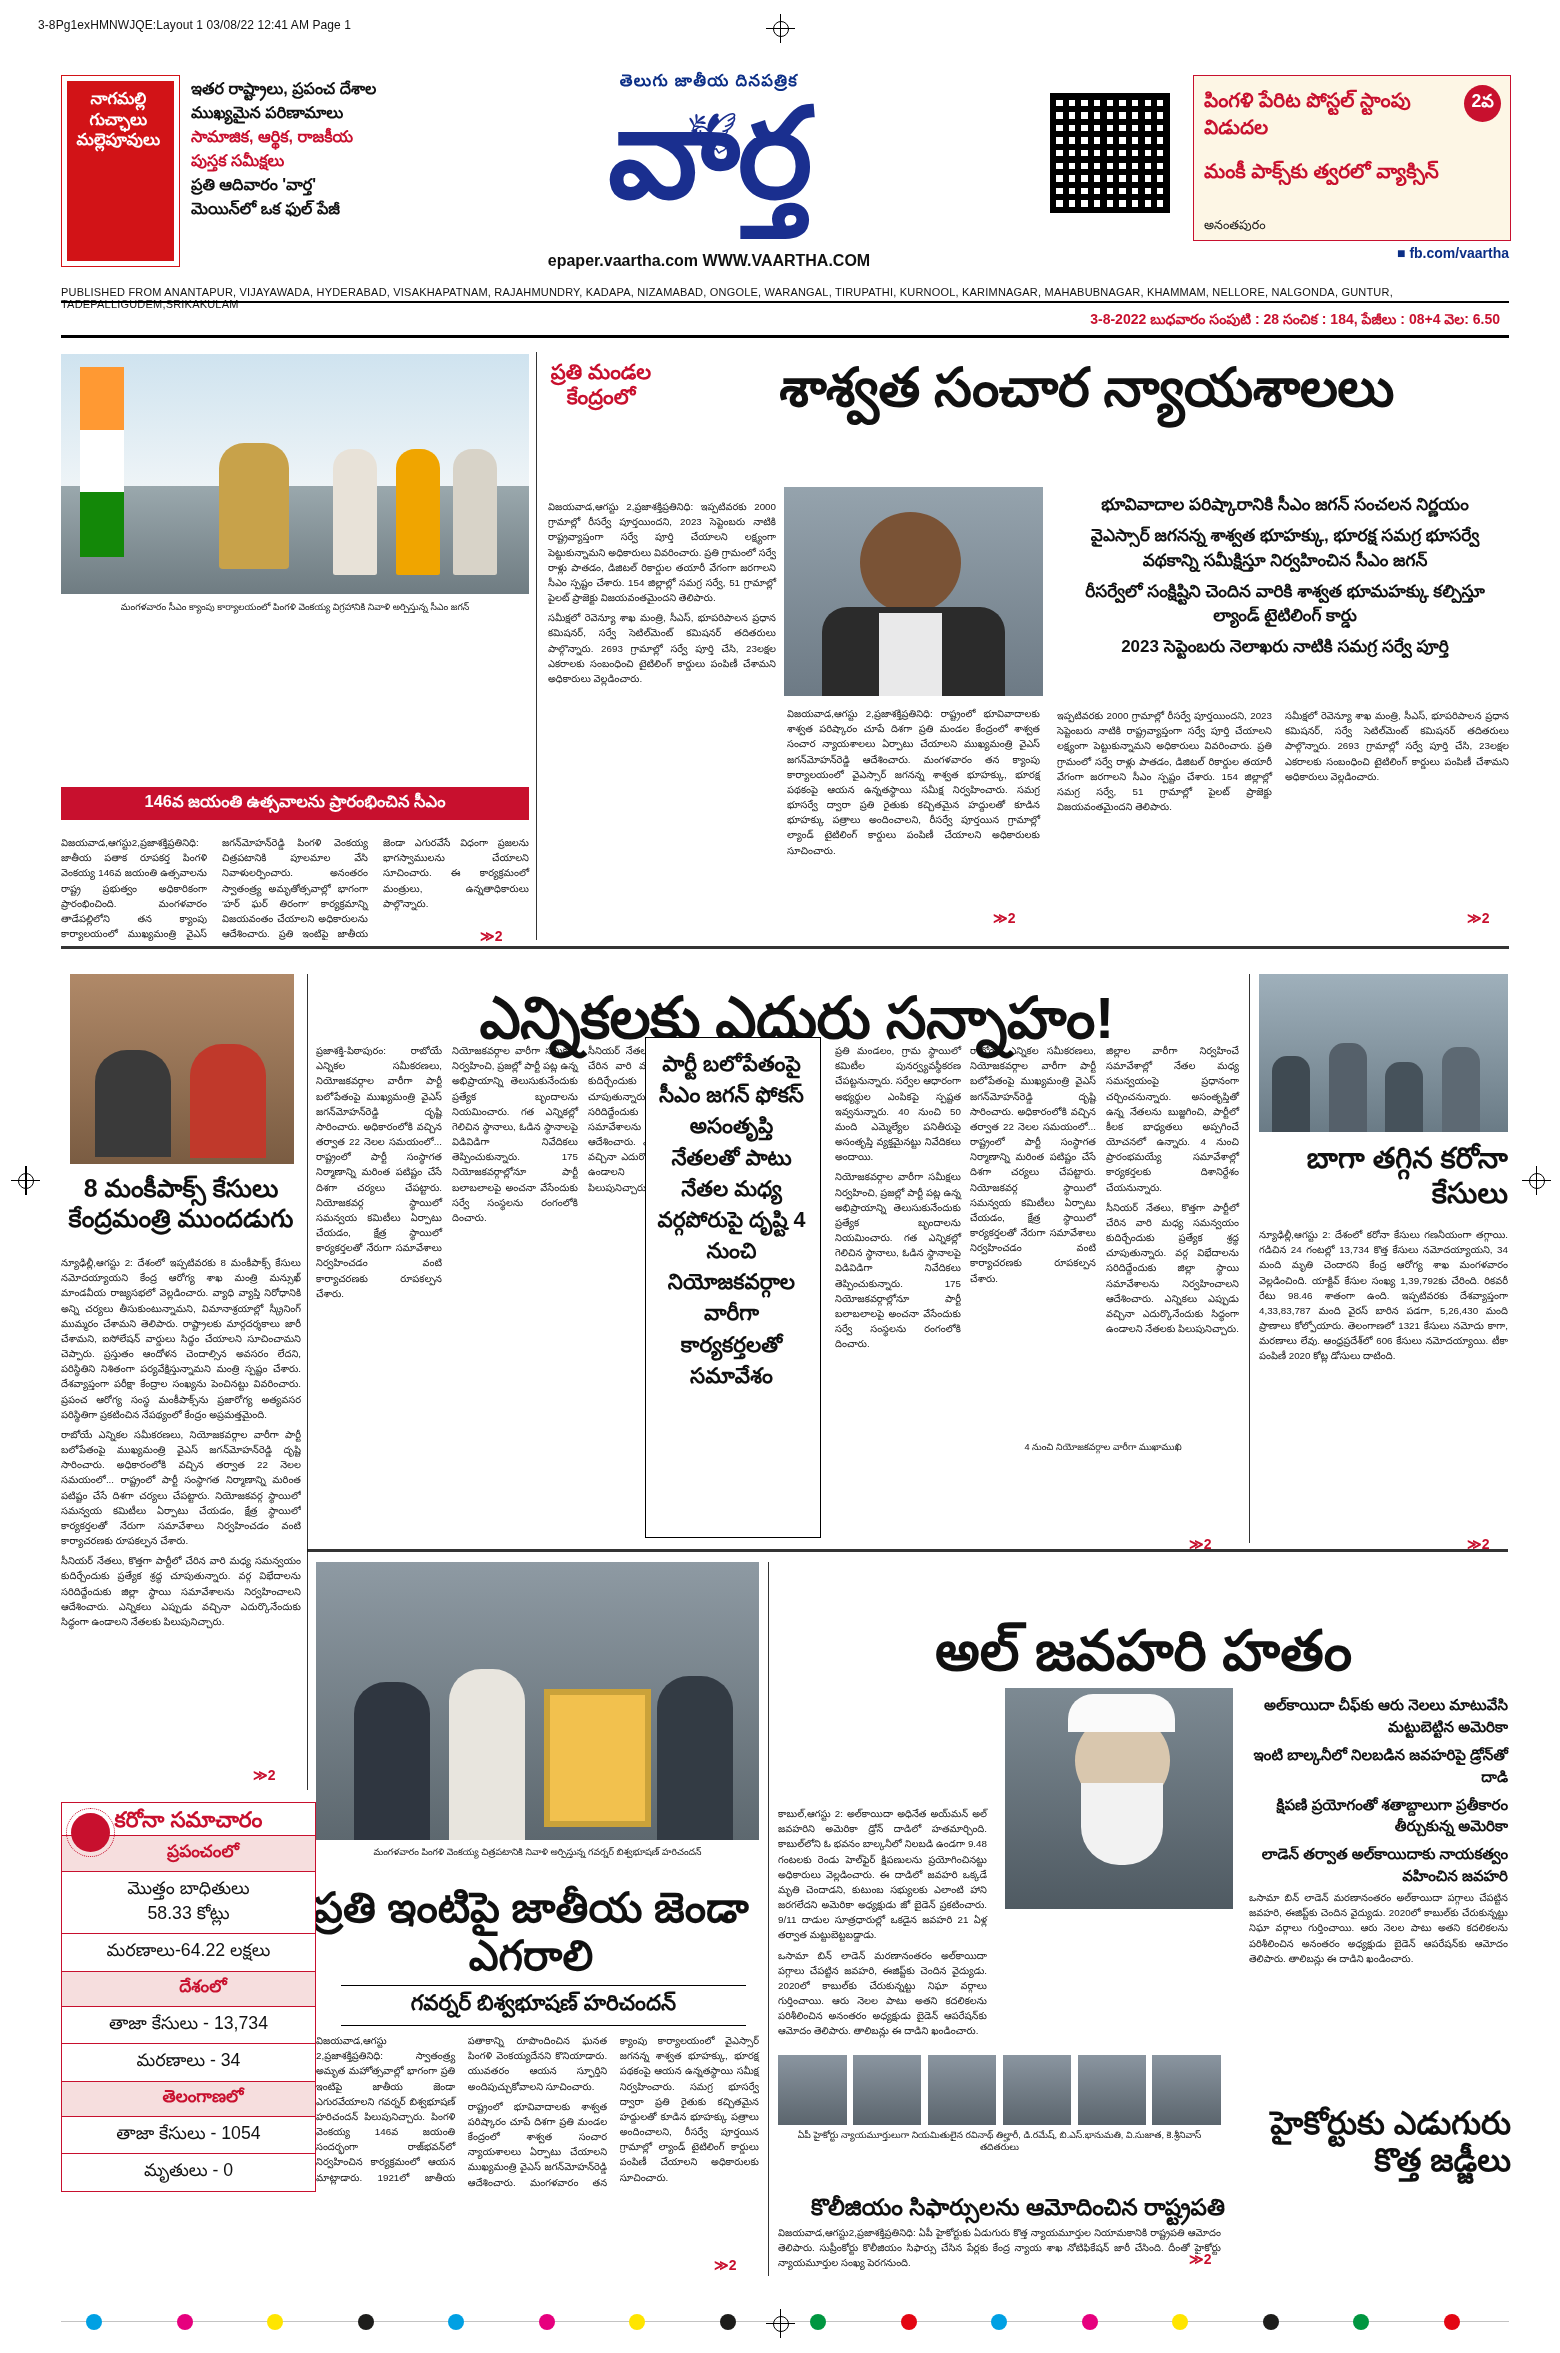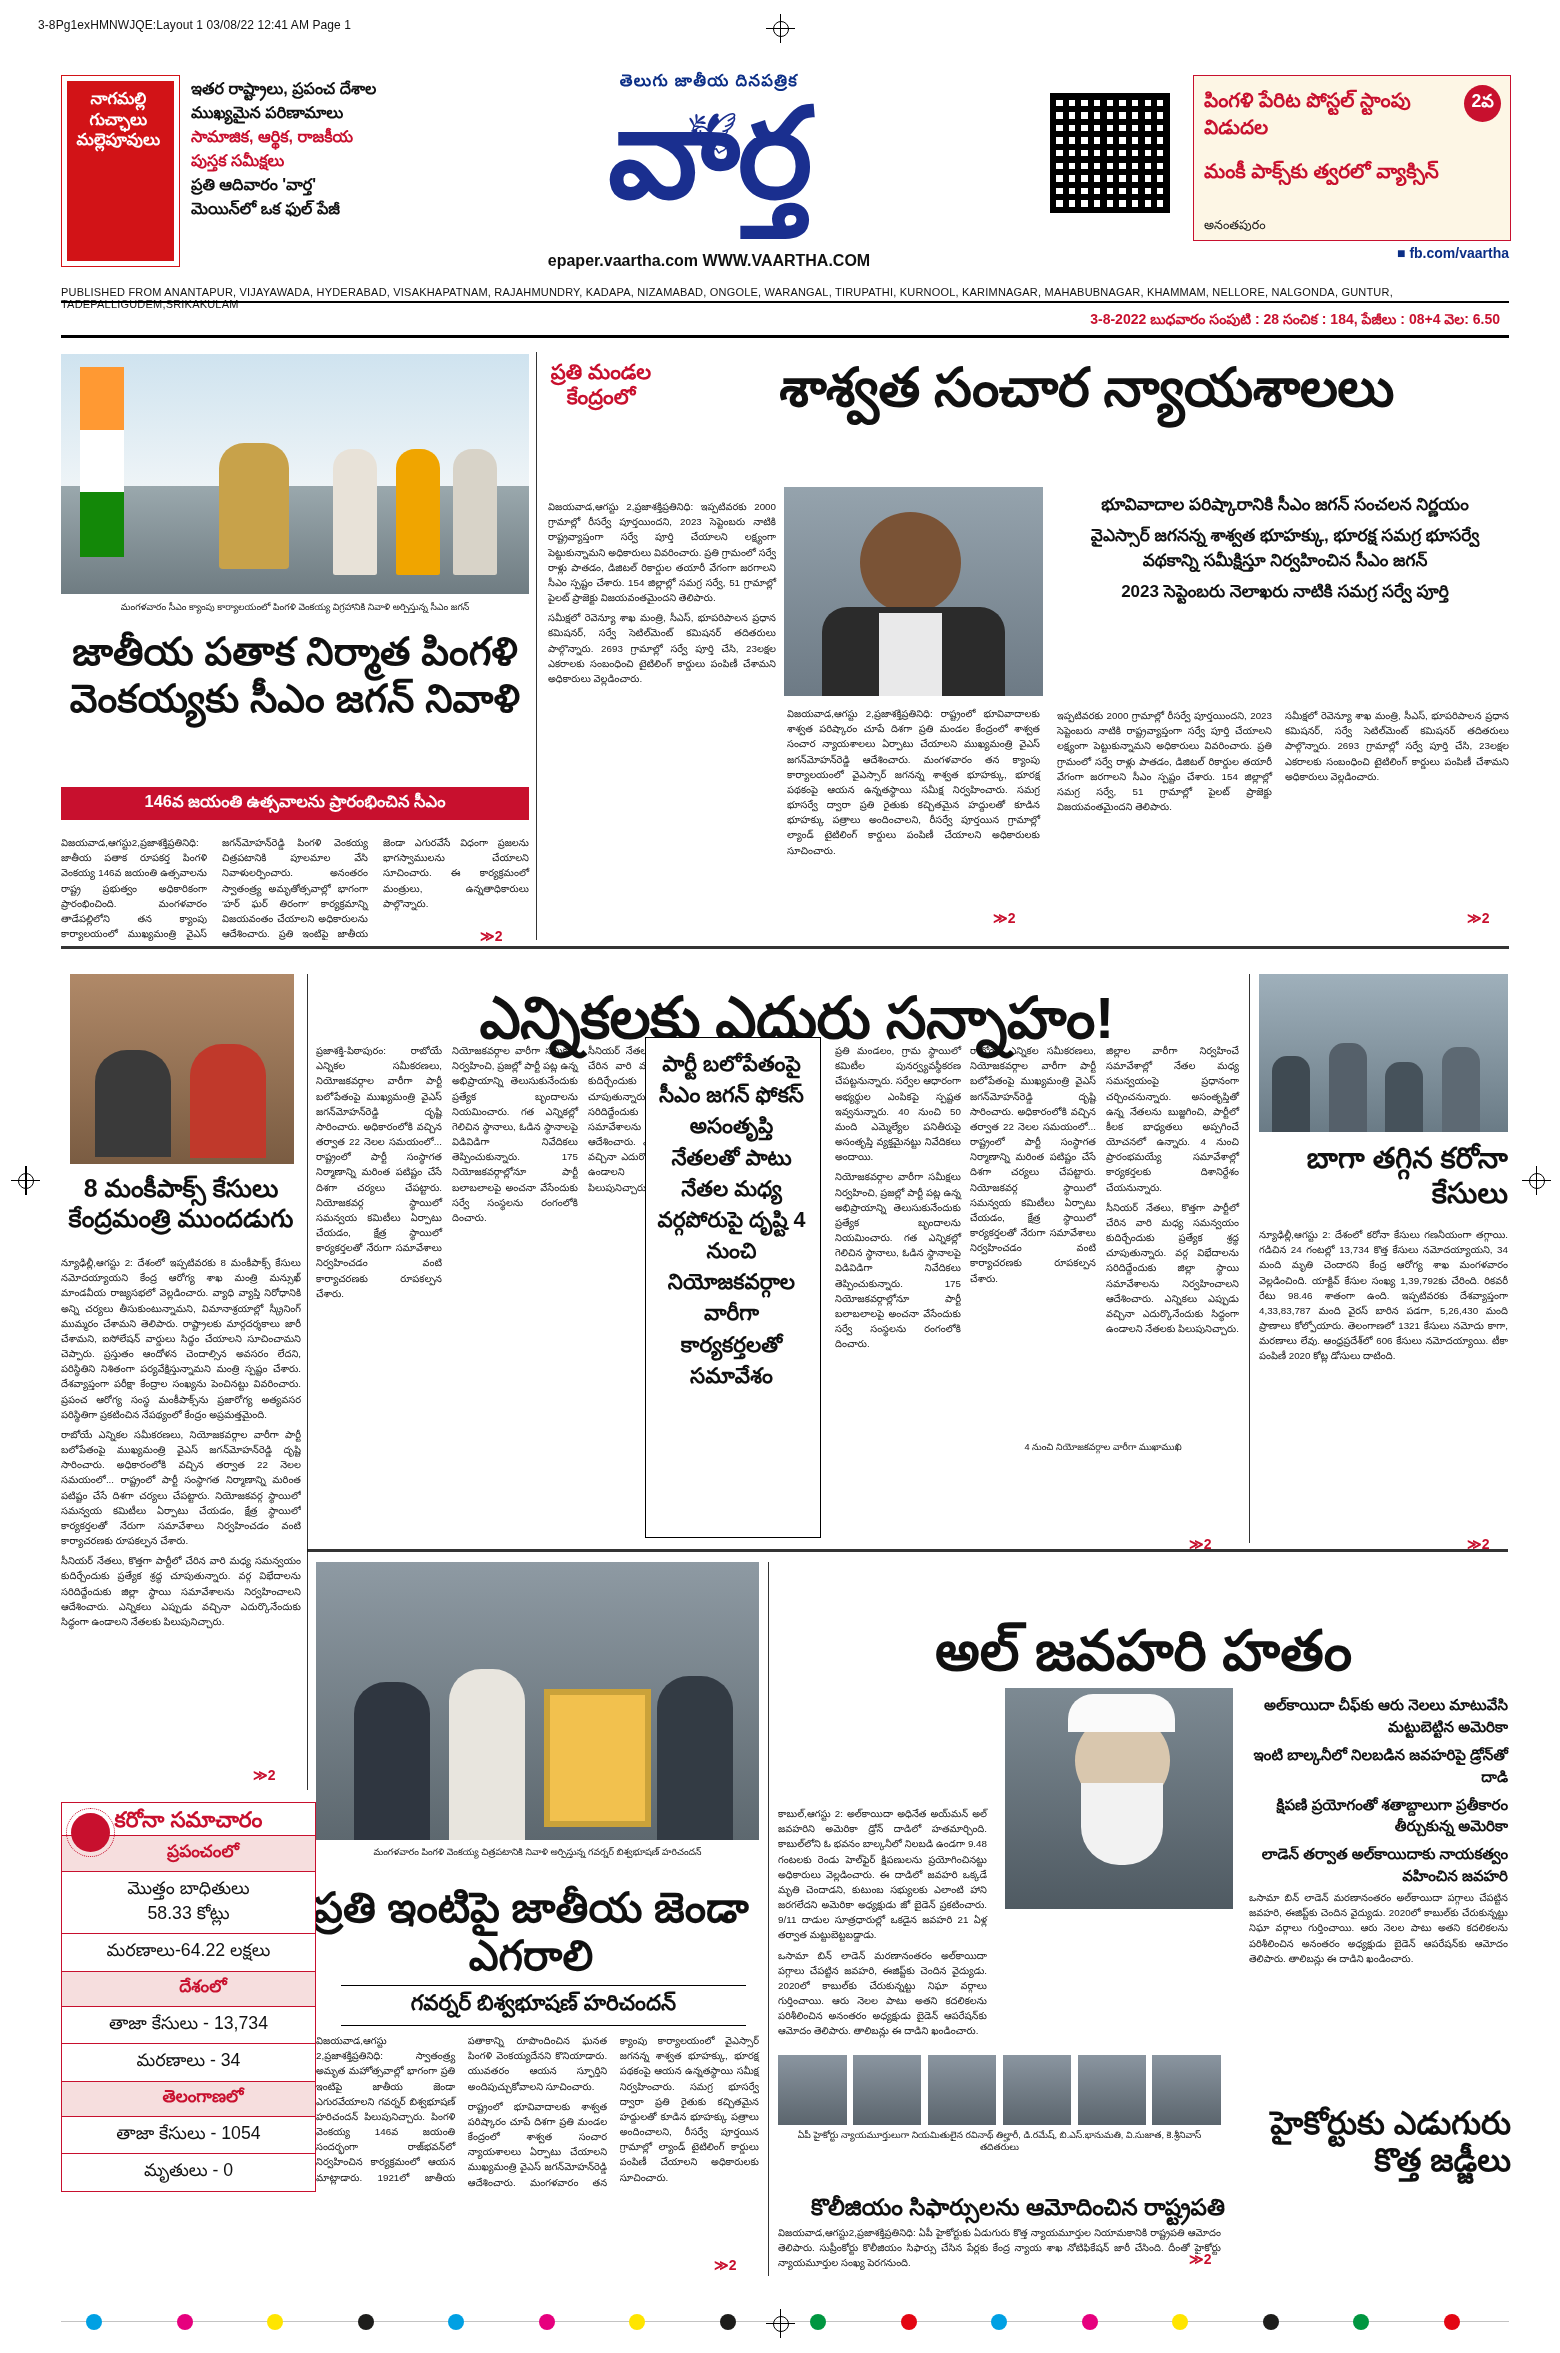--- a/index.html
+++ b/index.html
@@ -151,21 +151,20 @@
     <div class="sky"></div>
       <div class="ground"></div>
     <div style="position:absolute;left:19px;top:12.6px;width:44px;height:190px;background:linear-gradient(#ff9933 33%,#ffffff 33% 66%,#138808 66%);"></div>
     <div style="position:absolute;left:158px;bottom:25px;width:70px;height:126px;background:#c8a24a;border-radius:25px 25px 3.8px 3.8px;"></div>
     <div style="position:absolute;left:272px;bottom:19px;width:44px;height:126px;background:#e8e2d8;border-radius:19px 19px 2.5px 2.5px;"></div>
     <div style="position:absolute;left:335px;bottom:19px;width:44px;height:126px;background:#f0a500;border-radius:19px 19px 2.5px 2.5px;"></div>
     <div style="position:absolute;left:392px;bottom:19px;width:44px;height:126px;background:#d8d3c8;border-radius:19px 19px 2.5px 2.5px;"></div>
   </div>
   <div class="cap" style="position:absolute;left:61px;top:601px;width:468px;">మంగళవారం సీఎం క్యాంపు కార్యాలయంలో పింగళి వెంకయ్య విగ్రహానికి నివాళి అర్పిస్తున్న సీఎం జగన్</div>
 
-  <div class="lead-head" style="position:absolute;left:61px;top:629px;width:468px;">జాతీయ పతాక నిర్మాత పింగళి వెంకయ్యకు సీఎం జగన్ నివాళి</div>
   <div class="redbar" style="position:absolute;left:61px;top:787px;width:468px;">146వ జయంతి ఉత్సవాలను ప్రారంభించిన సీఎం</div>
 
   <div class="coltext" style="position:absolute;left:61px;top:835px;width:468px;column-count:3;column-gap:15px;height:107px;">
     <p><span class="bold">విజయవాడ,ఆగస్టు2,ప్రజాశక్తిప్రతినిధి:</span> <span>జాతీయ పతాక రూపకర్త పింగళి వెంకయ్య 146వ జయంతి ఉత్సవాలను రాష్ట్ర ప్రభుత్వం అధికారికంగా ప్రారంభించింది. మంగళవారం తాడేపల్లిలోని తన క్యాంపు కార్యాలయంలో ముఖ్యమంత్రి వైఎస్ జగన్‌మోహన్‌రెడ్డి పింగళి వెంకయ్య చిత్రపటానికి పూలమాల వేసి నివాళులర్పించారు. అనంతరం స్వాతంత్ర్య అమృతోత్సవాల్లో భాగంగా 'హర్ ఘర్ తిరంగా' కార్యక్రమాన్ని విజయవంతం చేయాలని అధికారులను ఆదేశించారు. ప్రతి ఇంటిపై జాతీయ జెండా ఎగురవేసే విధంగా ప్రజలను భాగస్వాములను చేయాలని సూచించారు. ఈ కార్యక్రమంలో మంత్రులు, ఉన్నతాధికారులు పాల్గొన్నారు.</span></p>
   </div>
   <div class="jump" style="position:absolute;left:480px;top:928px;">≫<span>2</span></div>
 
   <div class="vrule" style="left:536px;top:352px;height:588px;"></div>
   <div class="banner1-kicker">ప్రతి మండల కేంద్రంలో</div>
   <div class="banner1">శాశ్వత సంచార న్యాయశాలలు</div>
@@ -173,20 +172,21 @@
   <div class="ph" style="left:784px;top:487px;width:259px;height:209px;background:#8c98a3;">
     <div style="position:absolute;left:0;top:0;right:0;bottom:0;background:linear-gradient(#95a3ad,#6d7a85);"></div>
     <div style="position:absolute;left:76px;top:25px;width:101px;height:101px;border-radius:50%;background:#7a5336;"></div>
     <div style="position:absolute;left:38px;top:120px;width:183px;height:95px;background:#2b2b2b;border-radius:25px 25px 0 0;"></div>
     <div style="position:absolute;left:95px;top:126px;width:63px;height:89px;background:#e9e9ea;"></div>
   </div>
 
   <div class="bullets" style="position:absolute;left:1062px;top:493px;width:446px;">
     <div>భూవివాదాల పరిష్కారానికి సీఎం జగన్ సంచలన నిర్ణయం</div>
     <div>వైఎస్సార్ జగనన్న శాశ్వత భూహక్కు, భూరక్ష సమగ్ర భూసర్వే వథకాన్ని సమీక్షిస్తూ నిర్వహించిన సీఎం జగన్</div>
+    <div>రీసర్వేలో సంక్షిష్టిని చెందిన వారికి శాశ్వత భూమహక్కు కల్పిస్తూ ల్యాండ్ టైటిలింగ్ కార్డు</div>
     <div>2023 సెప్టెంబరు నెలాఖరు నాటికి సమగ్ర సర్వే పూర్తి</div>
   </div>
 
   <div class="coltext" style="position:absolute;left:787px;top:499px;width:253px;">
     <p style="height:202px;"></p>
     <p><span class="bold">విజయవాడ,ఆగస్టు 2,ప్రజాశక్తిప్రతినిధి:</span> <span>రాష్ట్రంలో భూవివాదాలకు శాశ్వత పరిష్కారం చూపే దిశగా ప్రతి మండల కేంద్రంలో శాశ్వత సంచార న్యాయశాలలు ఏర్పాటు చేయాలని ముఖ్యమంత్రి వైఎస్ జగన్‌మోహన్‌రెడ్డి ఆదేశించారు. మంగళవారం తన క్యాంపు కార్యాలయంలో వైఎస్సార్ జగనన్న శాశ్వత భూహక్కు, భూరక్ష పథకంపై ఆయన ఉన్నతస్థాయి సమీక్ష నిర్వహించారు. సమగ్ర భూసర్వే ద్వారా ప్రతి రైతుకు కచ్చితమైన హద్దులతో కూడిన భూహక్కు పత్రాలు అందించాలని, రీసర్వే పూర్తయిన గ్రామాల్లో ల్యాండ్ టైటిలింగ్ కార్డులు పంపిణీ చేయాలని అధికారులకు సూచించారు.</span></p>
   </div>
   <div class="coltext" style="position:absolute;left:548px;top:499px;width:228px;">
     <p><span class="bold">విజయవాడ,ఆగస్టు 2,ప్రజాశక్తిప్రతినిధి:</span> <span>ఇప్పటివరకు 2000 గ్రామాల్లో రీసర్వే పూర్తయిందని, 2023 సెప్టెంబరు నాటికి రాష్ట్రవ్యాప్తంగా సర్వే పూర్తి చేయాలని లక్ష్యంగా పెట్టుకున్నామని అధికారులు వివరించారు. ప్రతి గ్రామంలో సర్వే రాళ్లు పాతడం, డిజిటల్ రికార్డుల తయారీ వేగంగా జరగాలని సీఎం స్పష్టం చేశారు. 154 జిల్లాల్లో సమగ్ర సర్వే, 51 గ్రామాల్లో పైలట్ ప్రాజెక్టు విజయవంతమైందని తెలిపారు.</span></p>
     <p>సమీక్షలో రెవెన్యూ శాఖ మంత్రి, సీఎస్, భూపరిపాలన ప్రధాన కమిషనర్, సర్వే సెటిల్‌మెంట్ కమిషనర్ తదితరులు పాల్గొన్నారు. 2693 గ్రామాల్లో సర్వే పూర్తి చేసి, 23లక్షల ఎకరాలకు సంబంధించి టైటిలింగ్ కార్డులు పంపిణీ చేశామని అధికారులు వెల్లడించారు.</p>

